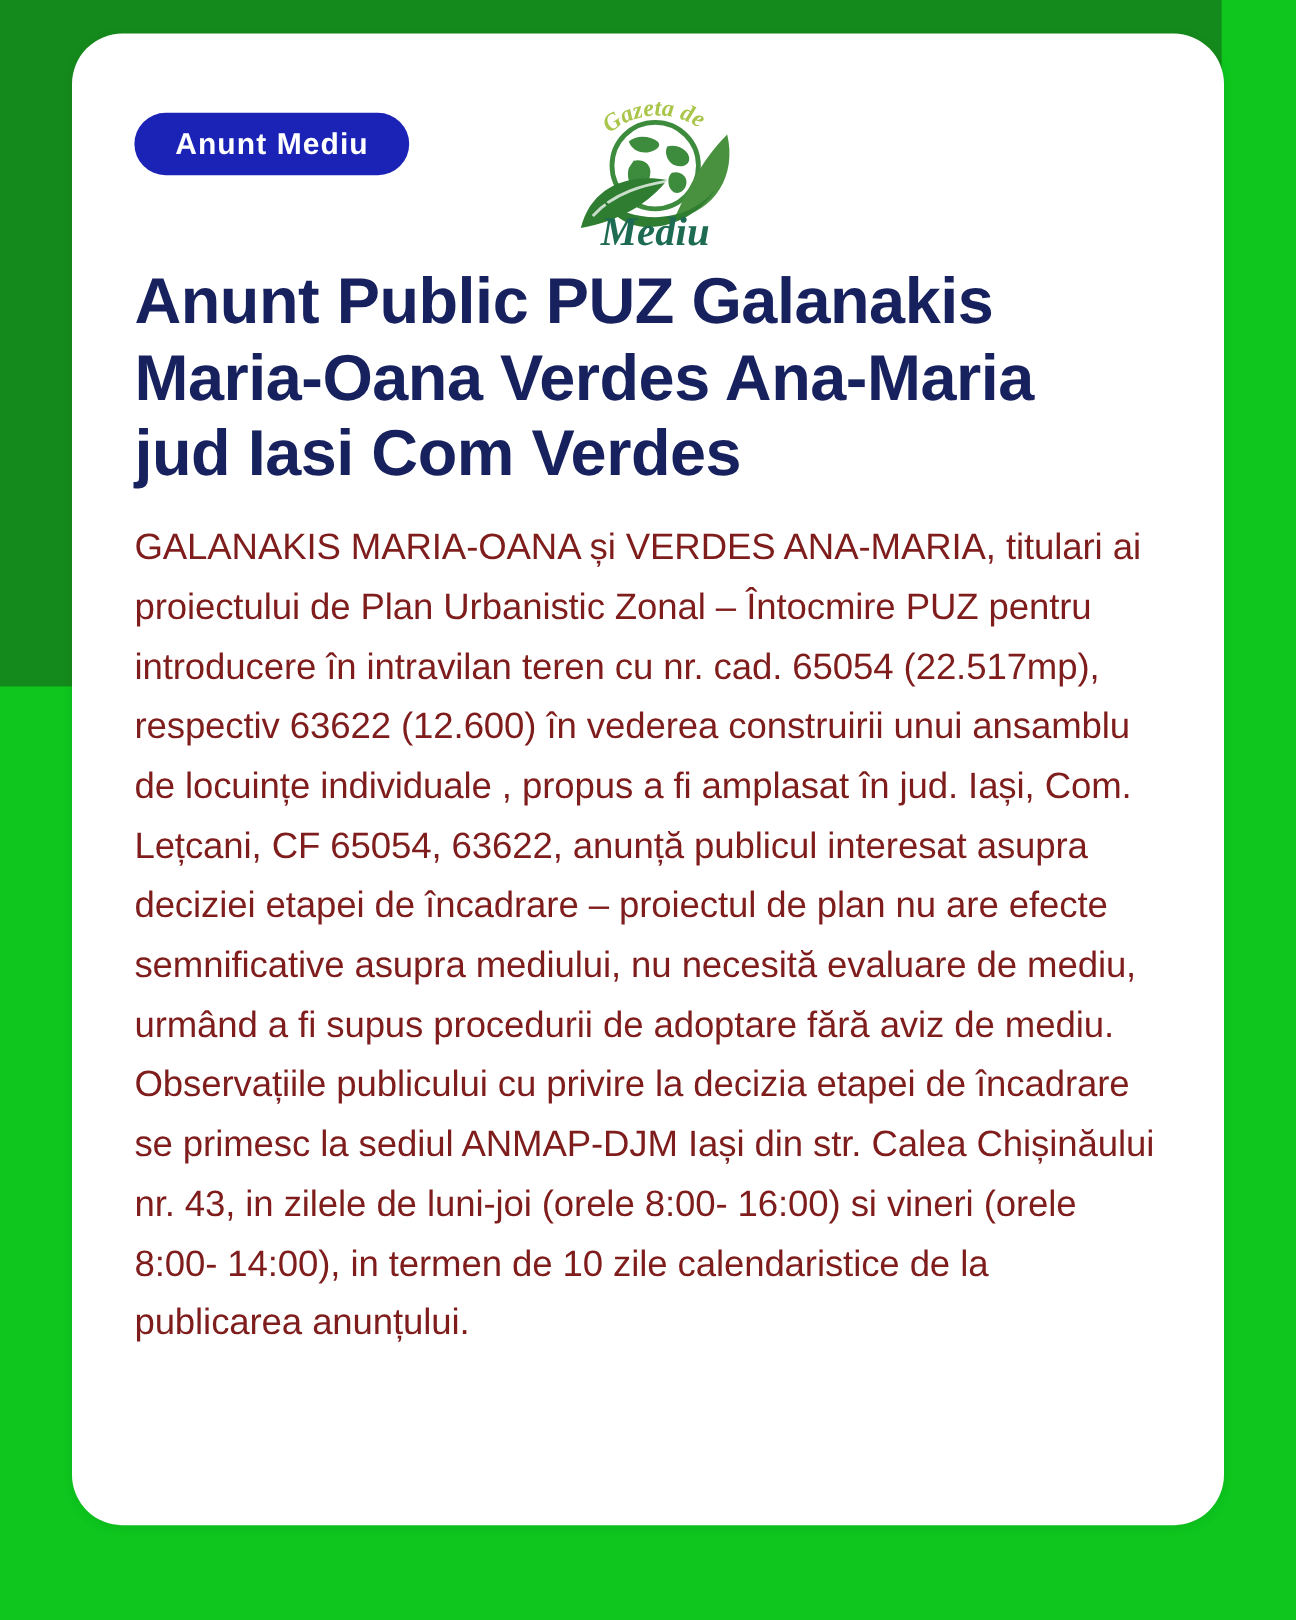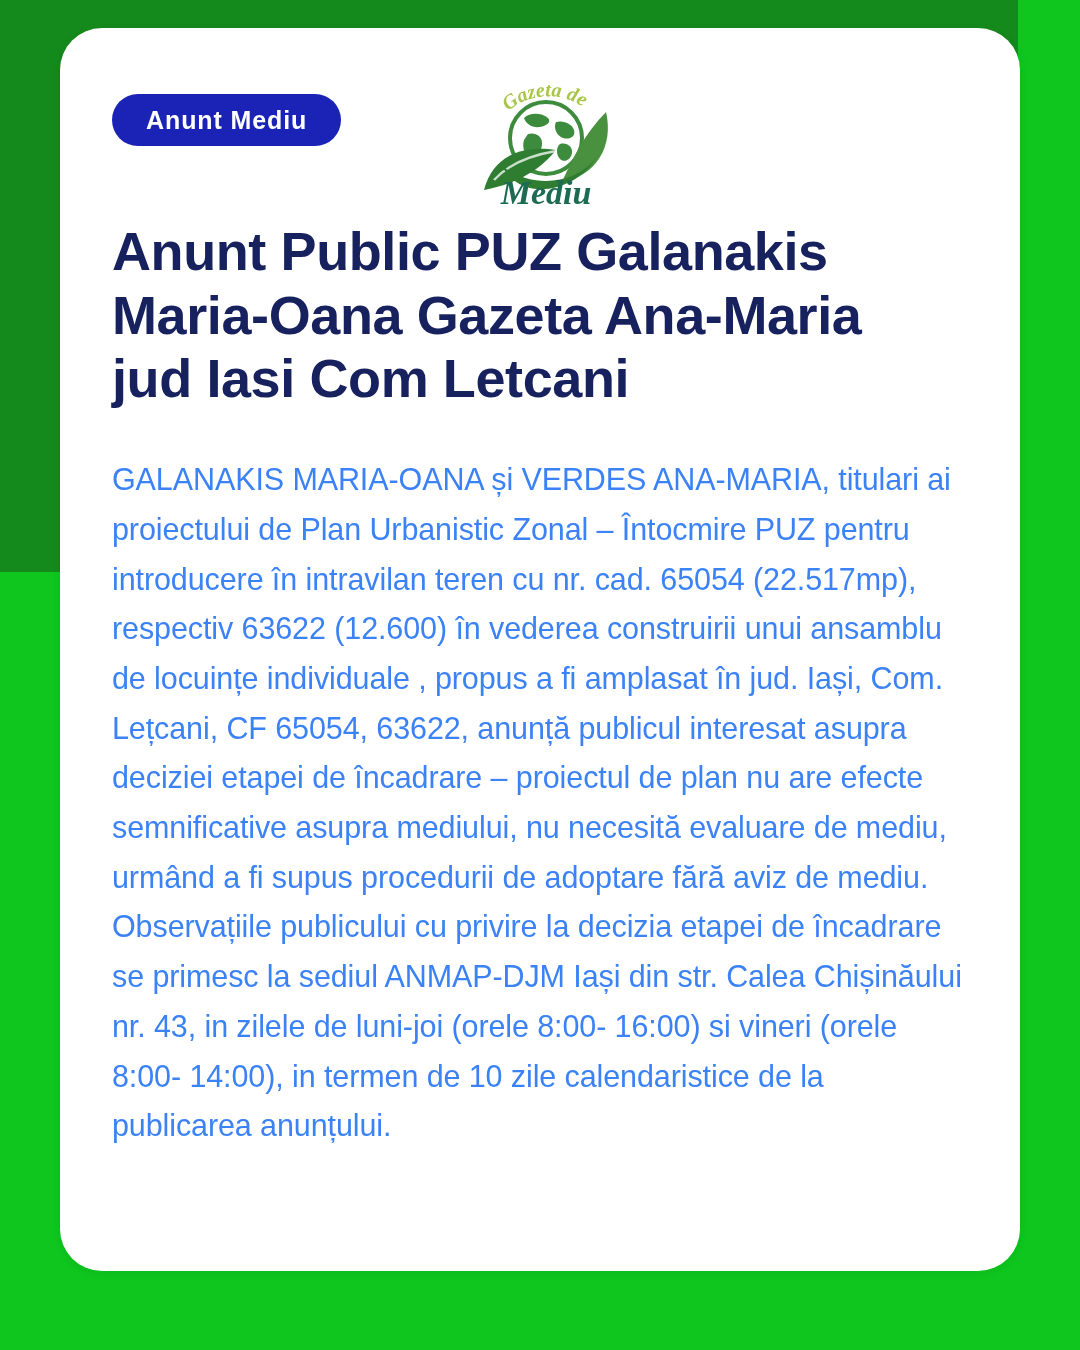--- a/index.html
+++ b/index.html
@@ -85,22 +85,22 @@
     font-size: 54px;
     font-weight: 800;
     line-height: 1.18;
     letter-spacing: -0.4px;
     margin: 6px 0 0 0;
     max-width: 830px;
   }
 
   
   #body-text {
-    margin-top: 44px;
-    color: #3b82f6;
+    margin-top: 21px;
+    color: #7f1d1d;
     font-size: 30.5px;
     line-height: 1.63;
     letter-spacing: -0.1px;
     max-width: 862px;
     white-space: pre-wrap;
   }
 </style>
 </head>
 <body>
 
@@ -138,17 +138,17 @@
         <text font-family="'Liberation Serif', serif" font-size="20" font-style="italic" font-weight="700" fill="#a9c64a">
           <textPath href="#arcTop" startOffset="50%" text-anchor="middle">Gazeta de</textPath>
         </text>
 
         <text x="74" y="132" text-anchor="middle" font-family="'Liberation Serif', serif" font-size="34" font-style="italic" font-weight="700" fill="#1d6b52">Mediu</text>
       </svg>
     </div>
 
   </div>
 
-  <h1 id="title">Anunt Public PUZ Galanakis Maria-Oana Gazeta Ana-Maria jud Iasi Com Letcani</h1>
+  <h1 id="title">Anunt Public PUZ Galanakis Maria-Oana Verdes Ana-Maria jud Iasi Com Verdes</h1>
 
   <div id="body-text">GALANAKIS MARIA-OANA și VERDES ANA-MARIA, titulari ai proiectului de Plan Urbanistic Zonal – Întocmire PUZ pentru introducere în intravilan teren cu nr. cad. 65054 (22.517mp), respectiv 63622 (12.600) în vederea construirii unui ansamblu de locuințe individuale , propus a fi amplasat în jud. Iași, Com. Lețcani, CF 65054, 63622, anunță publicul interesat asupra deciziei etapei de încadrare – proiectul de plan nu are efecte semnificative asupra mediului, nu necesită evaluare de mediu, urmând a fi supus procedurii de adoptare fără aviz de mediu. Observațiile publicului cu privire la decizia etapei de încadrare se primesc la sediul ANMAP-DJM Iași din str. Calea Chișinăului nr. 43, in zilele de luni-joi (orele 8:00- 16:00) si vineri (orele 8:00- 14:00), in termen de 10 zile calendaristice de la publicarea anunțului.</div>
 
 </div>
 
 </body></html>

